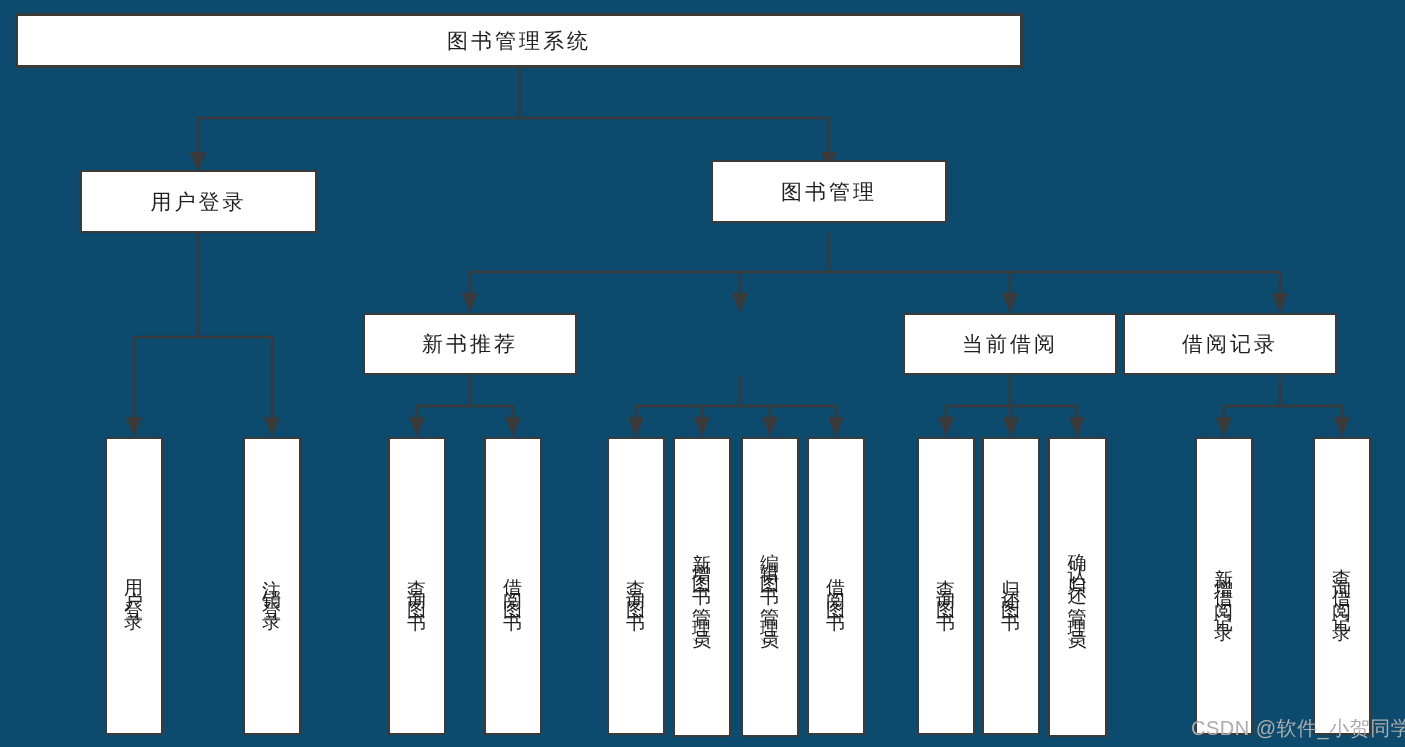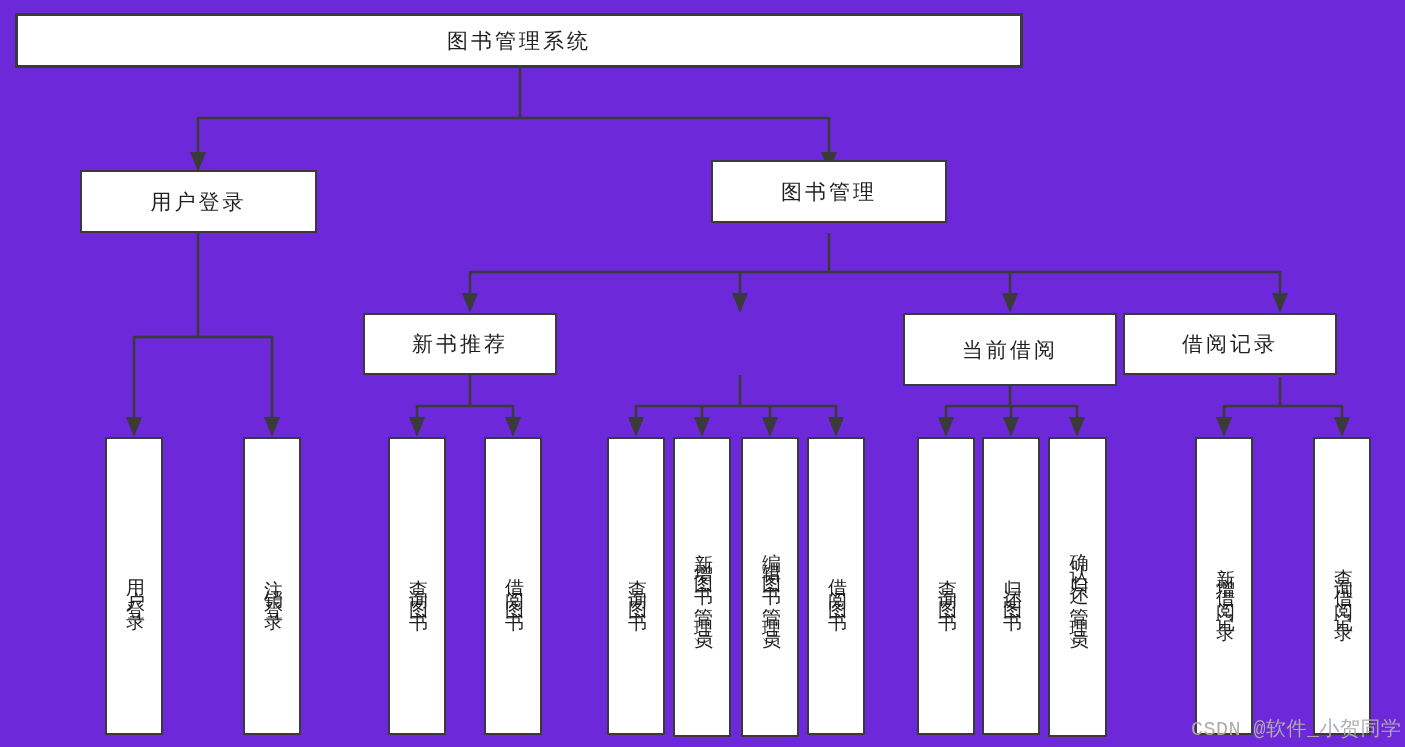--- a/index.html
+++ b/index.html
@@ -1,20 +1,20 @@
 <!DOCTYPE html>
 <html><head>
 <meta charset="utf-8">
 <style>
   html,body{margin:0;padding:0;background:#ffffff;}
   .canvas{
     position:relative;
     width:1405px;height:747px;
-    background:#6d28d9;
-    font-family:Liberation Mono, monospace;
+    background:#0c4a6e;
+    font-family:Liberation Sans, sans-serif;
     overflow:hidden;
   }
   .connectors{position:absolute;left:0;top:0;z-index:1;}
   .node{
     position:absolute;
     box-sizing:border-box;
     background:#ffffff;
     border:2px solid #3a3a3a;
     display:flex;align-items:center;justify-content:center;
     z-index:2;
@@ -94,24 +94,24 @@
     <span class="hlabel">图书管理系统</span>
   </div>
 
   <div class="node" style="left:80px;top:170px;width:237px;height:63px">
     <span class="hlabel">用户登录</span>
   </div>
   <div class="node" style="left:711px;top:160px;width:236px;height:63px">
     <span class="hlabel">图书管理</span>
   </div>
 
-  <div class="node" style="left:363px;top:313px;width:194px;height:62px">
+  <div class="node" style="left:363px;top:313px;width:214px;height:62px">
     <span class="hlabel">新书推荐</span>
   </div>
-  <div class="node" style="left:903px;top:313px;width:214px;height:73px">
+  <div class="node" style="left:903px;top:313px;width:214px;height:62px">
     <span class="hlabel">当前借阅</span>
   </div>
   <div class="node" style="left:1123px;top:313px;width:214px;height:62px">
     <span class="hlabel">借阅记录</span>
   </div>
 
   <div class="node" style="left:105px;top:437px;width:58px;height:298px">
     <span class="vlabel">用户登录</span>
   </div>
   <div class="node" style="left:243px;top:437px;width:58px;height:298px">

